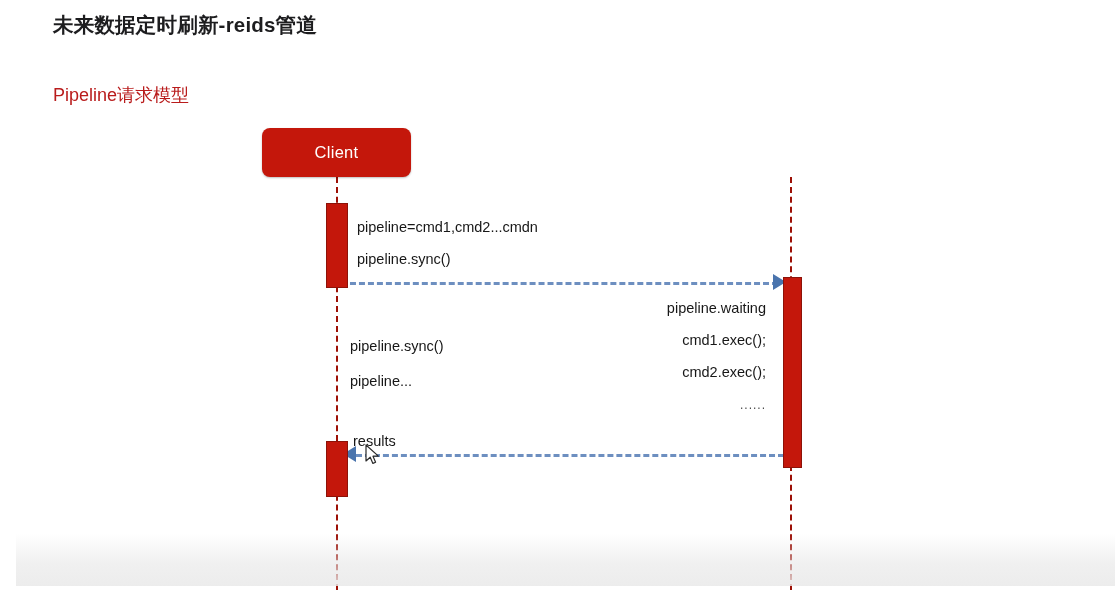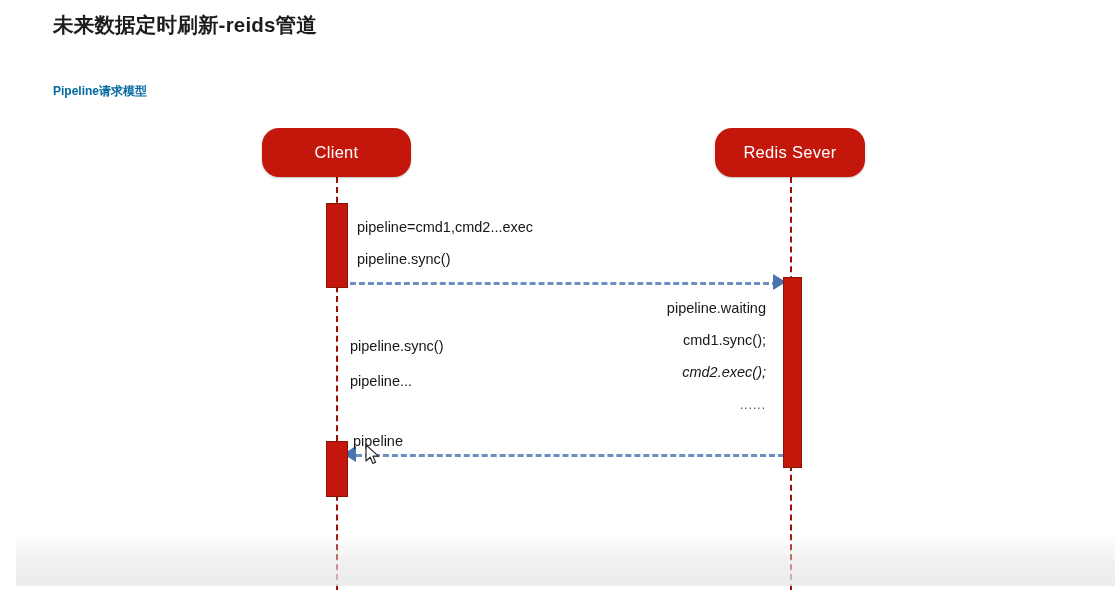--- a/index.html
+++ b/index.html
@@ -45,30 +45,30 @@
     font-size: 20.5px;
     font-weight: bold;
     color: #1d1d1f;
     letter-spacing: 0.2px;
     white-space: nowrap;
   }
   #subtitle {
     position: absolute;
     left: 37px;
     top: 83px;
-    font-size: 12px;
-    font-weight: bold;
-    color: #0369a1;
+    font-size: 18px;
+    font-weight: normal;
+    color: #b91c1c;
     white-space: nowrap;
   }
 
   
   .actor-box {
     position: absolute;
-    border-radius: 17px;
+    border-radius: 8px;
     background: #c4170b;
     box-shadow: 0 1px 2px rgba(0,0,0,0.25);
     display: flex;
     align-items: center;
     justify-content: center;
     color: #ffffff;
     font-size: 16.5px;
     letter-spacing: 0.3px;
   }
   #actor-client {
@@ -135,21 +135,21 @@
   .note.right-aligned { text-align: right; }
 
   #note-pipeline-def    { left: 341px; top: 219px; }
   #note-pipeline-start  { left: 341px; top: 251px; }
   #note-pipeline-sync   { left: 334px; top: 308px; margin-top: 30px; }
   #note-waiting         { left: 334px; top: 373px; }
   #note-results         { left: 337px; top: 433px; }
 
   #note-execute { left: 450px; top: 300px; width: 300px; }
   #note-cmd1    { left: 450px; top: 332px; width: 300px; }
-  #note-cmd2    { left: 450px; top: 364px; width: 300px; font-style: italic; }
+  #note-cmd2    { left: 450px; top: 364px; width: 300px; }
   #note-dots    { left: 450px; top: 398px; width: 300px; font-size: 12px; color: #4a4a4a; letter-spacing: 1px; }
   #note-cmdn    { left: 450px; top: 429px; width: 300px; }
 
   
   #mouse-cursor {
     position: absolute;
     left: 349px;
     top: 444px;
     width: 16px;
     height: 22px;
@@ -183,32 +183,29 @@
   <div id="msg-response-line" class="msg-line"></div>
   <div id="msg-response-head" class="arrowhead"></div>
 
   <div id="activation-client-1" class="activation"></div>
   <div id="activation-client-2" class="activation"></div>
   <div id="activation-server-1" class="activation"></div>
 
   <div id="actor-client" class="actor-box">
     <span>Client</span>
   </div>
-  <div id="actor-server" class="actor-box">
-    <span>Redis Sever</span>
-  </div>
-
-  <div id="note-pipeline-def" class="note">pipeline=cmd1,cmd2...exec</div>
+
+  <div id="note-pipeline-def" class="note">pipeline=cmd1,cmd2...cmdn</div>
   <div id="note-pipeline-start" class="note">pipeline.sync()</div>
   <div id="note-pipeline-sync" class="note">pipeline.sync()</div>
   <div id="note-waiting" class="note">pipeline...</div>
-  <div id="note-results" class="note">pipeline</div>
+  <div id="note-results" class="note">results</div>
 
   <div id="note-execute" class="note right-aligned">pipeline.waiting</div>
-  <div id="note-cmd1" class="note right-aligned">cmd1.sync();</div>
+  <div id="note-cmd1" class="note right-aligned">cmd1.exec();</div>
   <div id="note-cmd2" class="note right-aligned">cmd2.exec();</div>
   <div id="note-dots" class="note right-aligned">......</div>
 
   <svg id="mouse-cursor" viewBox="0 0 16 22" xmlns="http://www.w3.org/2000/svg">
     <path d="M1 1 L1 17 L5.2 13.2 L7.9 19.4 L10.6 18.2 L8 12.2 L13.4 12.1 Z" fill="#ffffff" stroke="#2b2b2b" stroke-width="1.2" stroke-linejoin="round"></path>
   </svg>
 
   <div id="bottom-sheen"></div>
 
   <div id="progress-track">

